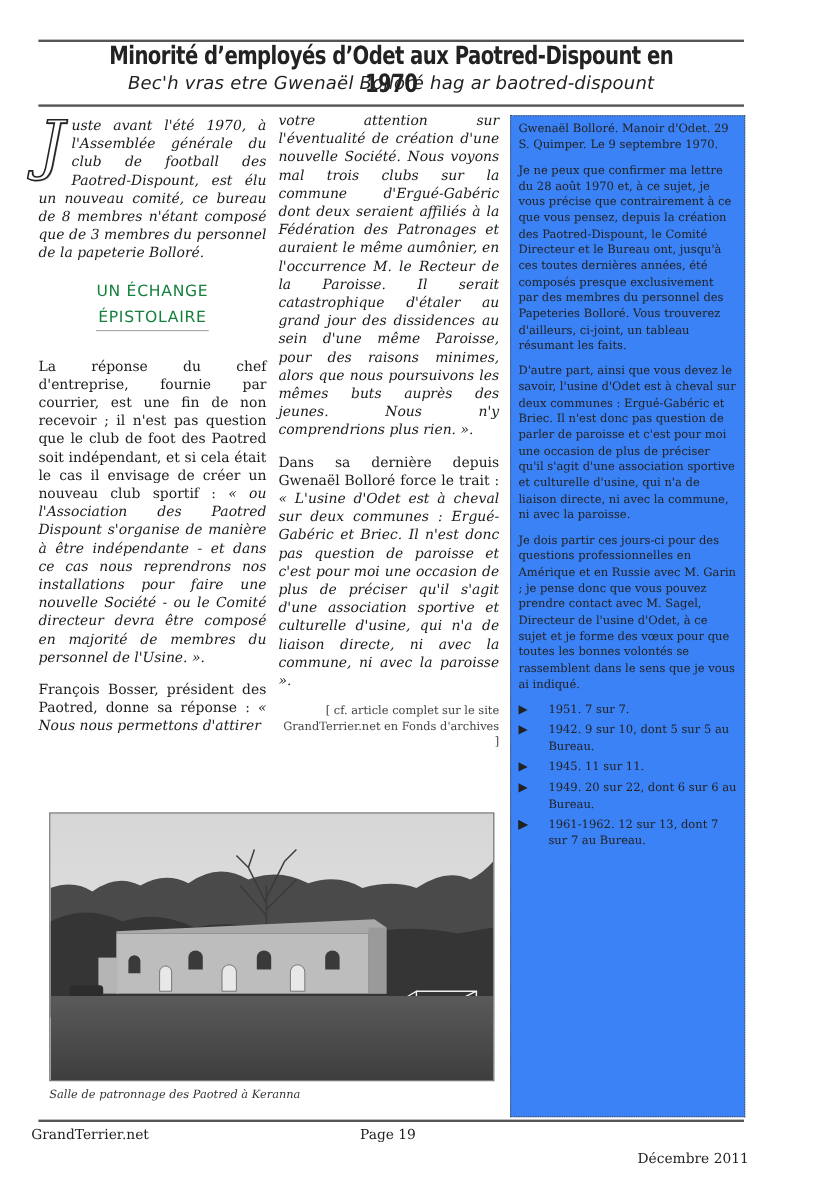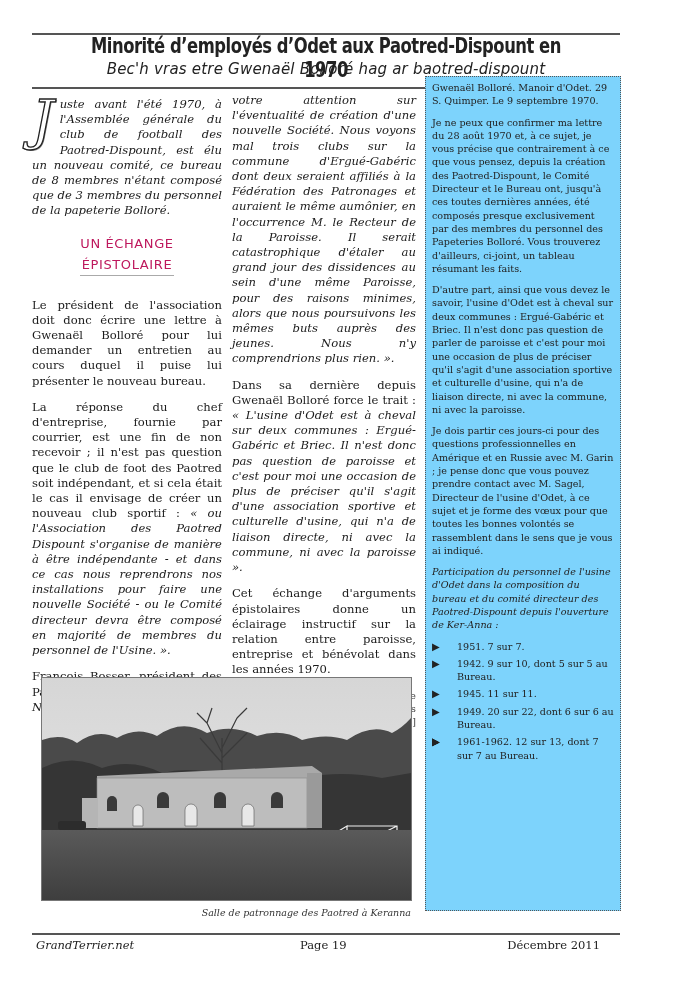--- a/index.html
+++ b/index.html
@@ -14,78 +14,75 @@
               font-style:italic; letter-spacing:0.2px; }
   .col { position:absolute; font-size:11.6px; line-height:15.2px; text-align:justify; }
   .col p { margin:0 0 11px 0; }
   .it { font-style:italic; }
   #col-left { left:32px; top:93px; width:190px; }
   #col-mid { left:232px; top:93px; width:184px; }
   .dropcap { float:left; font-family:"DejaVu Serif", serif; font-style:italic; font-size:54px;
              line-height:44px; margin:2px 6px 0 0; color:#fff;
              -webkit-text-stroke:1.3px #222; text-shadow:1px 1px 0 #888; }
   .section-head { font-family:"DejaVu Sans", sans-serif; text-align:center; font-size:13px;
-                  line-height:21px; letter-spacing:0.6px; margin:14px 0 22px 0; color:#be185d; }
+                  line-height:21px; letter-spacing:0.6px; margin:14px 0 22px 0; color:#15803d; }
   .ref { text-align:right; font-size:9.5px; line-height:13px; color:#444; }
-  #sidebar { position:absolute; left:425px; top:76px; width:182px; height:825px;
-             background:#7dd3fc; border:1.5px dotted #555; padding:4px 6px 4px 6px;
+  #sidebar { position:absolute; left:425px; top:96px; width:182px; height:825px;
+             background:#3b82f6; border:1.5px dotted #555; padding:4px 6px 4px 6px;
              font-size:9.6px; line-height:13.3px; color:#222; overflow:hidden; }
   #sidebar p { margin:0 0 8px 0; }
   #sidebar ul { list-style:none; margin:0; padding:0; }
   #sidebar li { position:relative; padding-left:25px; margin-bottom:4px; }
   #sidebar li .bullet { position:absolute; left:0; top:0; font-size:10px; }
   #photo { position:absolute; left:41px; top:677px; width:369px; height:222px;
            border:1px solid #777; overflow:hidden; background:#d8d8d8; }
-  .caption { position:absolute; left:41px; width:370px; top:907px; text-align:right;
+  .caption { position:absolute; left:41px; width:370px; top:907px; text-align:left;
              font-size:9.5px; font-style:italic; color:#333; }
   .footer { position:absolute; top:938px; font-size:11.5px; color:#222; }
 </style>
 </head>
 <body>
 
 <div class="rule" style="top:33px;"></div>
 <div class="title">Minorité d’employés d’Odet aux Paotred-Dispount en 1970</div>
 <div class="subtitle">Bec'h vras etre Gwenaël Bolloré hag ar baotred-dispount</div>
 <div class="rule" style="top:87px;"></div>
 
 <div class="col" id="col-left">
   <p class="it" style="margin-top:4px;">
     <span class="dropcap">J</span><span>uste avant l'été 1970, à l'Assemblée générale du club de football des Paotred-Dispount, est élu un nouveau comité, ce bureau de 8 membres n'étant composé que de 3 membres du personnel de la papeterie Bolloré.</span>
   </p>
   <div class="section-head">
     <div>UN ÉCHANGE</div>
     <div style="border-bottom:1px solid #aaa; display:inline-block; padding:0 2px;">ÉPISTOLAIRE</div>
   </div>
-  <p>Le président de l'association doit donc écrire une lettre à Gwenaël Bolloré pour lui demander un entretien au cours duquel il puise lui présenter le nouveau bureau.</p>
   <p>
     <span>La réponse du chef d'entreprise, fournie par courrier, est une fin de non recevoir ; il n'est pas question que le club de foot des Paotred soit indépendant, et si cela était le cas il envisage de créer un nouveau club sportif :</span>
     <span class="it">« ou l'Association des Paotred Dispount s'organise de manière à être indépendante - et dans ce cas nous reprendrons nos installations pour faire une nouvelle Société - ou le Comité directeur devra être composé en majorité de membres du personnel de l'Usine. ».</span>
   </p>
   <p>
     <span>François Bosser, président des Paotred, donne sa réponse :</span>
     <span class="it">« Nous nous permettons d'attirer</span>
   </p>
 </div>
 
 <div class="col" id="col-mid">
   <p class="it">votre attention sur l'éventualité de création d'une nouvelle Société. Nous voyons mal trois clubs sur la commune d'Ergué-Gabéric dont deux seraient affiliés à la Fédération des Patronages et auraient le même aumônier, en l'occurrence M. le Recteur de la Paroisse. Il serait catastrophique d'étaler au grand jour des dissidences au sein d'une même Paroisse, pour des raisons minimes, alors que nous poursuivons les mêmes buts auprès des jeunes. Nous n'y comprendrions plus rien. ».</p>
   <p>
     <span>Dans sa dernière depuis Gwenaël Bolloré force le trait :</span>
     <span class="it">« L'usine d'Odet est à cheval sur deux communes : Ergué-Gabéric et Briec. Il n'est donc pas question de paroisse et c'est pour moi une occasion de plus de préciser qu'il s'agit d'une association sportive et culturelle d'usine, qui n'a de liaison directe, ni avec la commune, ni avec la paroisse ».</span>
   </p>
-  <p>Cet échange d'arguments épistolaires donne un éclairage instructif sur la relation entre paroisse, entreprise et bénévolat dans les années 1970.</p>
   <div class="ref">[ cf. article complet sur le site GrandTerrier.net en Fonds d'archives ]</div>
 </div>
 
 <div id="sidebar">
   <p>Gwenaël Bolloré. Manoir d'Odet. 29 S. Quimper. Le 9 septembre 1970.</p>
   <p>Je ne peux que confirmer ma lettre du 28 août 1970 et, à ce sujet, je vous précise que contrairement à ce que vous pensez, depuis la création des Paotred-Dispount, le Comité Directeur et le Bureau ont, jusqu'à ces toutes dernières années, été composés presque exclusivement par des membres du personnel des Papeteries Bolloré. Vous trouverez d'ailleurs, ci-joint, un tableau résumant les faits.</p>
   <p>D'autre part, ainsi que vous devez le savoir, l'usine d'Odet est à cheval sur deux communes : Ergué-Gabéric et Briec. Il n'est donc pas question de parler de paroisse et c'est pour moi une occasion de plus de préciser qu'il s'agit d'une association sportive et culturelle d'usine, qui n'a de liaison directe, ni avec la commune, ni avec la paroisse.</p>
   <p>Je dois partir ces jours-ci pour des questions professionnelles en Amérique et en Russie avec M. Garin ; je pense donc que vous pouvez prendre contact avec M. Sagel, Directeur de l'usine d'Odet, à ce sujet et je forme des vœux pour que toutes les bonnes volontés se rassemblent dans le sens que je vous ai indiqué.</p>
-  <p class="it">Participation du personnel de l'usine d'Odet dans la composition du bureau et du comité directeur des Paotred-Dispount depuis l'ouverture de Ker-Anna :</p>
   <ul>
     <li><span class="bullet">▶</span><span>1951. 7 sur 7.</span></li>
     <li><span class="bullet">▶</span><span>1942. 9 sur 10, dont 5 sur 5 au Bureau.</span></li>
     <li><span class="bullet">▶</span><span>1945. 11 sur 11.</span></li>
     <li><span class="bullet">▶</span><span>1949. 20 sur 22, dont 6 sur 6 au Bureau.</span></li>
     <li><span class="bullet">▶</span></li>
     <li><span class="bullet">▶</span></li>
     <li><span class="bullet">▶</span><span>1961-1962. 12 sur 13, dont 7 sur 7 au Bureau.</span></li>
 
   </ul>
@@ -134,15 +131,15 @@
     <g stroke="#f0f0f0" stroke-width="1.2" fill="none">
       <path d="M290 157 L305 148 L305 158 M305 148 L355 148 L355 160 M355 148 L335 158"></path>
     </g>
 
     <rect x="0" y="152" width="369" height="70" fill="url(#field)"></rect>
   </svg>
 </div>
 <div class="caption">Salle de patronnage des Paotred à Keranna</div>
 
 <div class="rule" style="top:933px;"></div>
-<div class="footer" style="left:36px;font-style:italic;">GrandTerrier.net</div>
+<div class="footer" style="left:26px;">GrandTerrier.net</div>
 <div class="footer" style="left:300px;">Page 19</div>
-<div class="footer" style="right:100px;">Décembre 2011</div>
+<div class="footer" style="right:76px;margin-top:20px;">Décembre 2011</div>
 
 </body></html>

